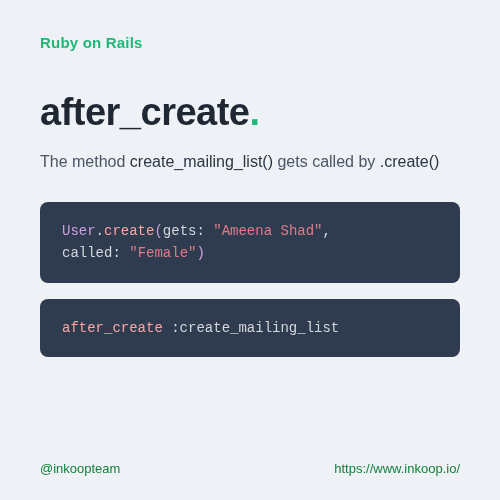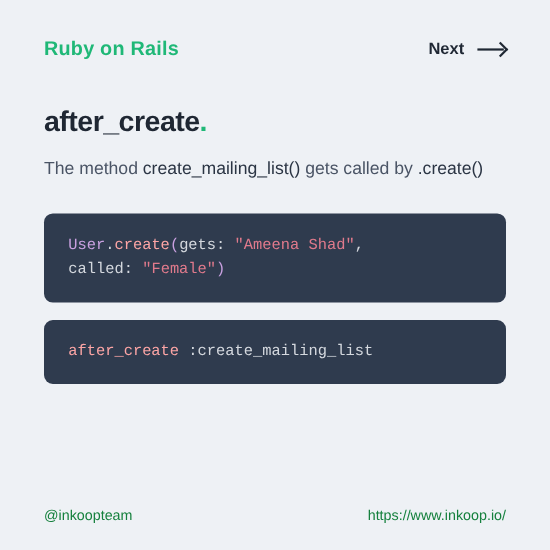--- a/index.html
+++ b/index.html
@@ -15,21 +15,21 @@
     }
     .header {
       display: flex;
       justify-content: space-between;
       align-items: center;
       margin-bottom: 40px;
     }
     .brand {
       color: #1fb877;
       font-weight: 800;
-      font-size: 18px;
+      font-size: 15px;
       letter-spacing: 0.2px;
     }
     .next {
       display: flex;
       align-items: center;
       gap: 12px;
       font-weight: 700;
       font-size: 15px;
       color: #1f2733;
       cursor: pointer;
@@ -54,21 +54,21 @@
       position: absolute;
       right: 0;
       top: 50%;
       width: 8px;
       height: 8px;
       border-top: 2px solid #1f2733;
       border-right: 2px solid #1f2733;
       transform: translateY(-50%) rotate(45deg);
     }
     .title {
-      font-size: 26px;
+      font-size: 38px;
       font-weight: 800;
       color: #1f2733;
       letter-spacing: -0.5px;
       margin-bottom: 16px;
     }
     .dot {
       color: #1fb877;
     }
     .desc {
       font-size: 16px;
@@ -101,24 +101,20 @@
       justify-content: space-between;
       font-size: 13px;
       color: #15803d;
     }
   </style>
 </head>
 <body>
 
 <div class="header">
   <div class="brand">Ruby on Rails</div>
-  <div class="next">
-    <span>Next</span>
-    <span class="arrow"></span>
-  </div>
 </div>
 
 <h1 class="title">
   <span>after_create</span><span class="dot">.</span>
 </h1>
 
 <p class="desc">
   <span>The method </span><span class="b">create_mailing_list()</span><span> gets called by </span><span class="b">.create()</span>
 </p>
 

